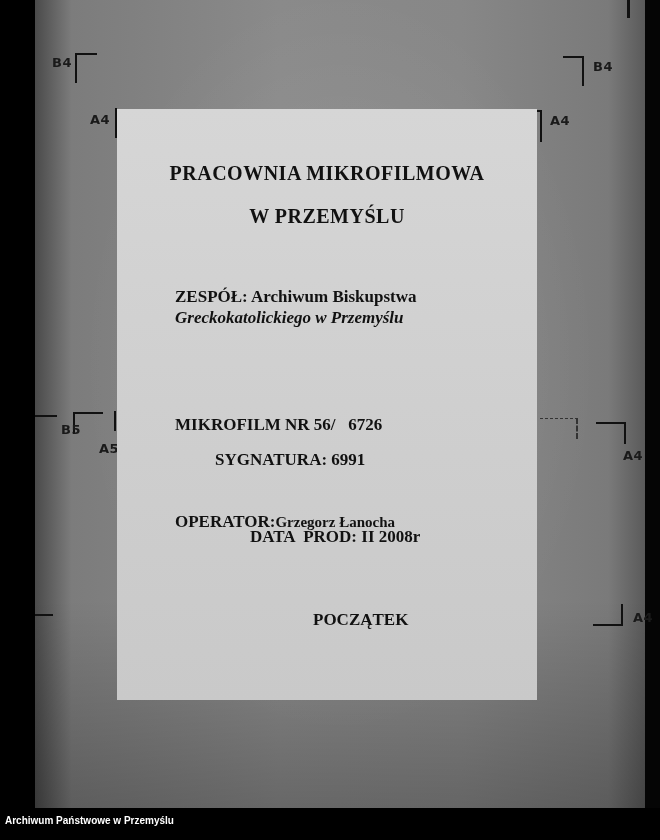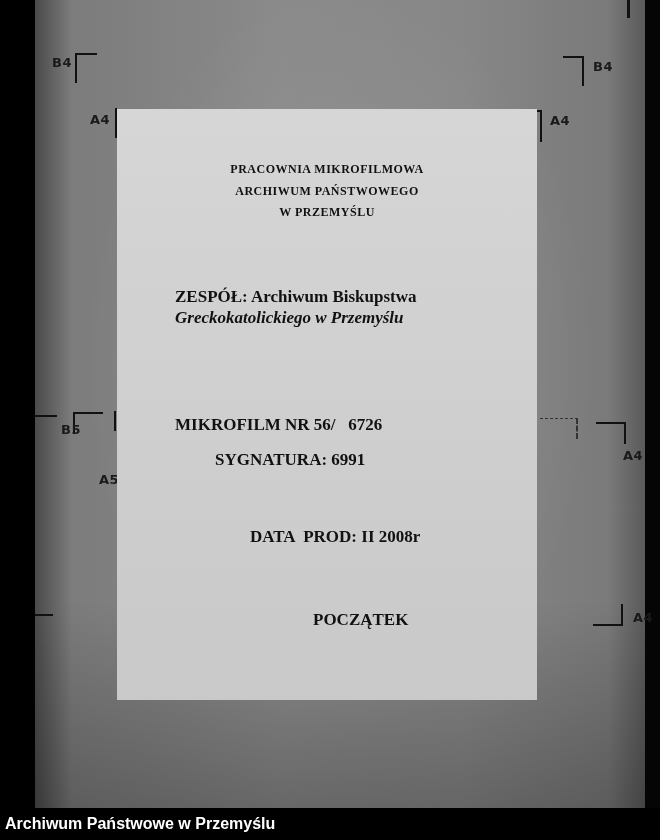--- a/index.html
+++ b/index.html
@@ -15,25 +15,25 @@
       background:linear-gradient(180deg, rgba(0,0,0,0) 0%, rgba(0,0,0,0.25) 100%);
     }
     .right-edge { position:absolute; left:645px; top:0; width:15px; height:808px; background:#050505; }
     .sheet {
       position:absolute; left:117px; top:109px; width:420px; height:591px;
       background:linear-gradient(180deg, #d6d6d6 0%, #cfcfcf 50%, #c9c9c9 100%);
     }
     .mark { position:absolute; border-color:#111; border-style:solid; border-width:0; }
     .lbl { position:absolute; font-family:"DejaVu Sans", sans-serif; font-size:13px; font-weight:bold; color:#1a1a1a; letter-spacing:0.5px; }
     .line { position:absolute; color:#111; font-weight:bold; white-space:nowrap; }
-    .title { font-size:12px; letter-spacing:0.5px; text-align:center; width:420px; left:0; }
+    .title { font-size:20px; letter-spacing:0.5px; text-align:center; width:420px; left:0; }
     .body { font-size:17px; }
     .footer {
       position:absolute; left:5px; top:815px; color:#fff;
-      font-family:"Liberation Sans", sans-serif; font-size:16px; font-weight:bold;
+      font-family:"Liberation Sans", sans-serif; font-size:10px; font-weight:bold;
     }
     .tick { position:absolute; background:#111; }
   </style>
 </head>
 <body>
 
 <div class="film"></div>
 <div class="film-bottom-shade"></div>
 <div class="right-edge"></div>
 <div class="tick" style="left:627px;top:0;width:3px;height:18px;"></div>
@@ -47,51 +47,53 @@
 <div class="mark" style="left:115px;top:108px;width:8px;height:30px;border-left-width:2px;"></div>
 <div class="lbl" style="left:90px;top:112px;">A4</div>
 
 <div class="mark" style="left:536px;top:110px;width:4px;height:30px;border-right-width:2px;border-top-width:2px;"></div>
 <div class="lbl" style="left:550px;top:113px;">A4</div>
 
 <div class="tick" style="left:35px;top:415px;width:22px;height:2px;"></div>
 <div class="mark" style="left:73px;top:412px;width:28px;height:20px;border-top-width:2px;border-left-width:2px;"></div>
 <div class="lbl" style="left:61px;top:422px;">B5</div>
 <div class="tick" style="left:114px;top:411px;width:2px;height:20px;"></div>
-<div class="lbl" style="left:99px;top:441px;margin-top:31px;">A5</div>
+<div class="lbl" style="left:99px;top:441px;">A5</div>
 
 <div class="mark" style="left:540px;top:418px;width:36px;height:20px;border-top:1px dashed #333;border-right:2px dashed #333;"></div>
 <div class="mark" style="left:596px;top:422px;width:28px;height:20px;border-top-width:2px;border-right-width:2px;"></div>
 <div class="lbl" style="left:623px;top:448px;">A4</div>
 
 <div class="tick" style="left:35px;top:614px;width:18px;height:2px;"></div>
 <div class="mark" style="left:593px;top:604px;width:28px;height:20px;border-bottom-width:2px;border-right-width:2px;"></div>
 <div class="lbl" style="left:633px;top:610px;">A4</div>
 
 <div class="sheet">
   <div class="line title" style="top:53px;">PRACOWNIA  MIKROFILMOWA</div>
-  <div class="line title" style="top:75px;">ARCHIWUM  PAŃSTWOWEGO</div>
   <div class="line title" style="top:96px;">W  PRZEMYŚLU</div>
 
   <div class="line body" style="left:58px;top:178px;">
     <span>ZESPÓŁ:</span>
     <span>Archiwum Biskupstwa</span>
   </div>
   <div class="line body" style="left:58px;top:199px;font-style:italic;">Greckokatolickiego w Przemyślu</div>
 
   <div class="line body" style="left:58px;top:277px;margin-top:29px;">
     <span>MIKROFILM NR</span>
     <span style="white-space:pre;">56/   6726</span>
   </div>
 
   <div class="line body" style="left:58px;top:341px;margin-left:40px;">
     <span>SYGNATURA:</span>
     <span>6991</span>
   </div>
 
+  <div class="line body" style="left:58px;top:403px;">
+    <span>OPERATOR:</span><span style="font-size:15px;">Grzegorz Łanocha</span>
+  </div>
 
   <div class="line body" style="left:133px;top:418px;font-size:17px;">
     <span style="white-space:pre;">DATA  PROD:</span>
     <span>II 2008r</span>
   </div>
 
   <div class="line body" style="left:171px;top:501px;margin-left:25px;">POCZĄTEK</div>
 </div>
 
 <div class="footer">Archiwum Państwowe w Przemyślu</div>

